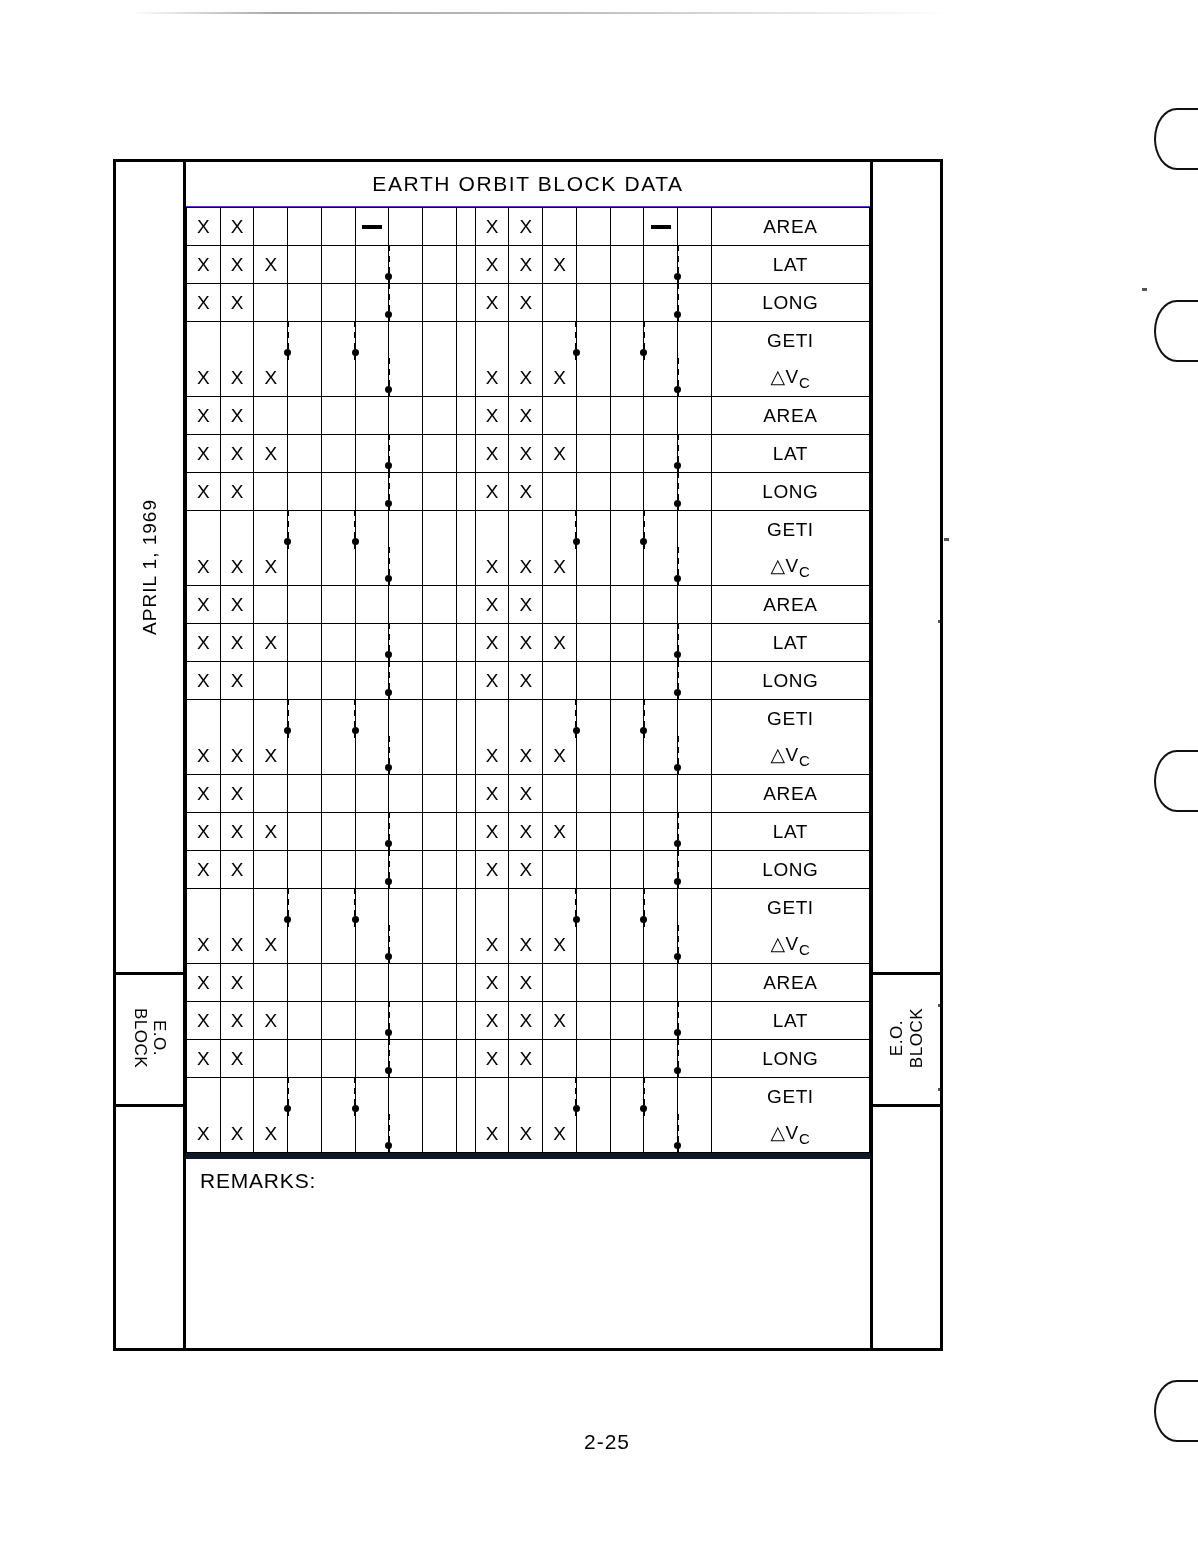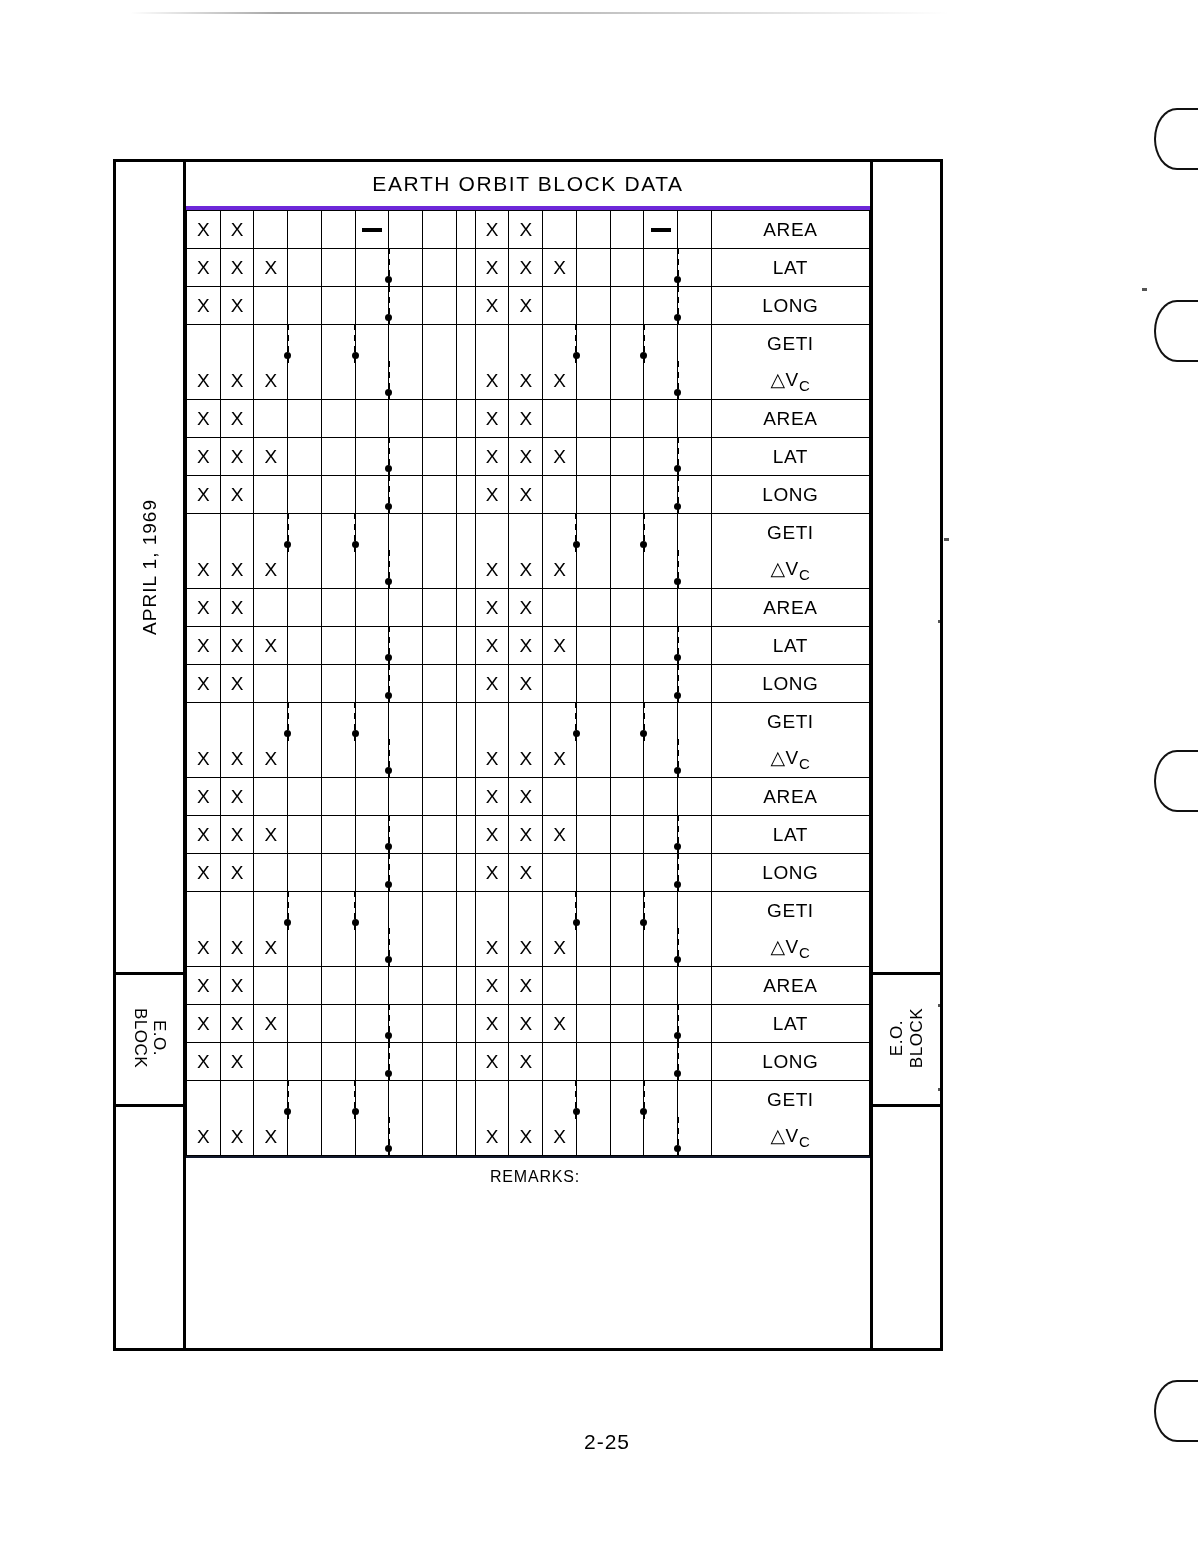--- a/index.html
+++ b/index.html
@@ -123,21 +123,21 @@
   .center {
     flex: 1 1 auto;
     display: flex;
     flex-direction: column;
     min-width: 0;
   }
 
   .title-bar {
     height: 44px;
     flex: 0 0 44px;
-    border-bottom: 4px solid #6d28d9;
+    border-bottom: 1px solid #6d28d9;
     display: flex;
     align-items: center;
     justify-content: center;
     font-size: 21px;
     letter-spacing: 1.6px;
     text-align: center;
   }
 
   table.grid {
     border-collapse: collapse;
@@ -200,26 +200,25 @@
     background: #000;
     vertical-align: middle;
   }
   .dv { font-size: 19px; white-space: nowrap; }
   .dv sub { font-size: 15px; }
 
   
   .remarks {
     flex: 0 0 auto;
     height: 182px;
-    border-top: 2px solid #0f172a;
+    border-top: 6px solid #0f172a;
     padding: 10px 0 0 14px;
-    font-size: 16px;
+    font-size: 21px;
     letter-spacing: .8px;
     box-sizing: border-box;
-    text-align: center;
   }
 
   .page-number {
     position: absolute;
     left: 16px; right: 0;
     top: 1430px;
     text-align: center;
     font-size: 21px;
     letter-spacing: 1px;
   }

